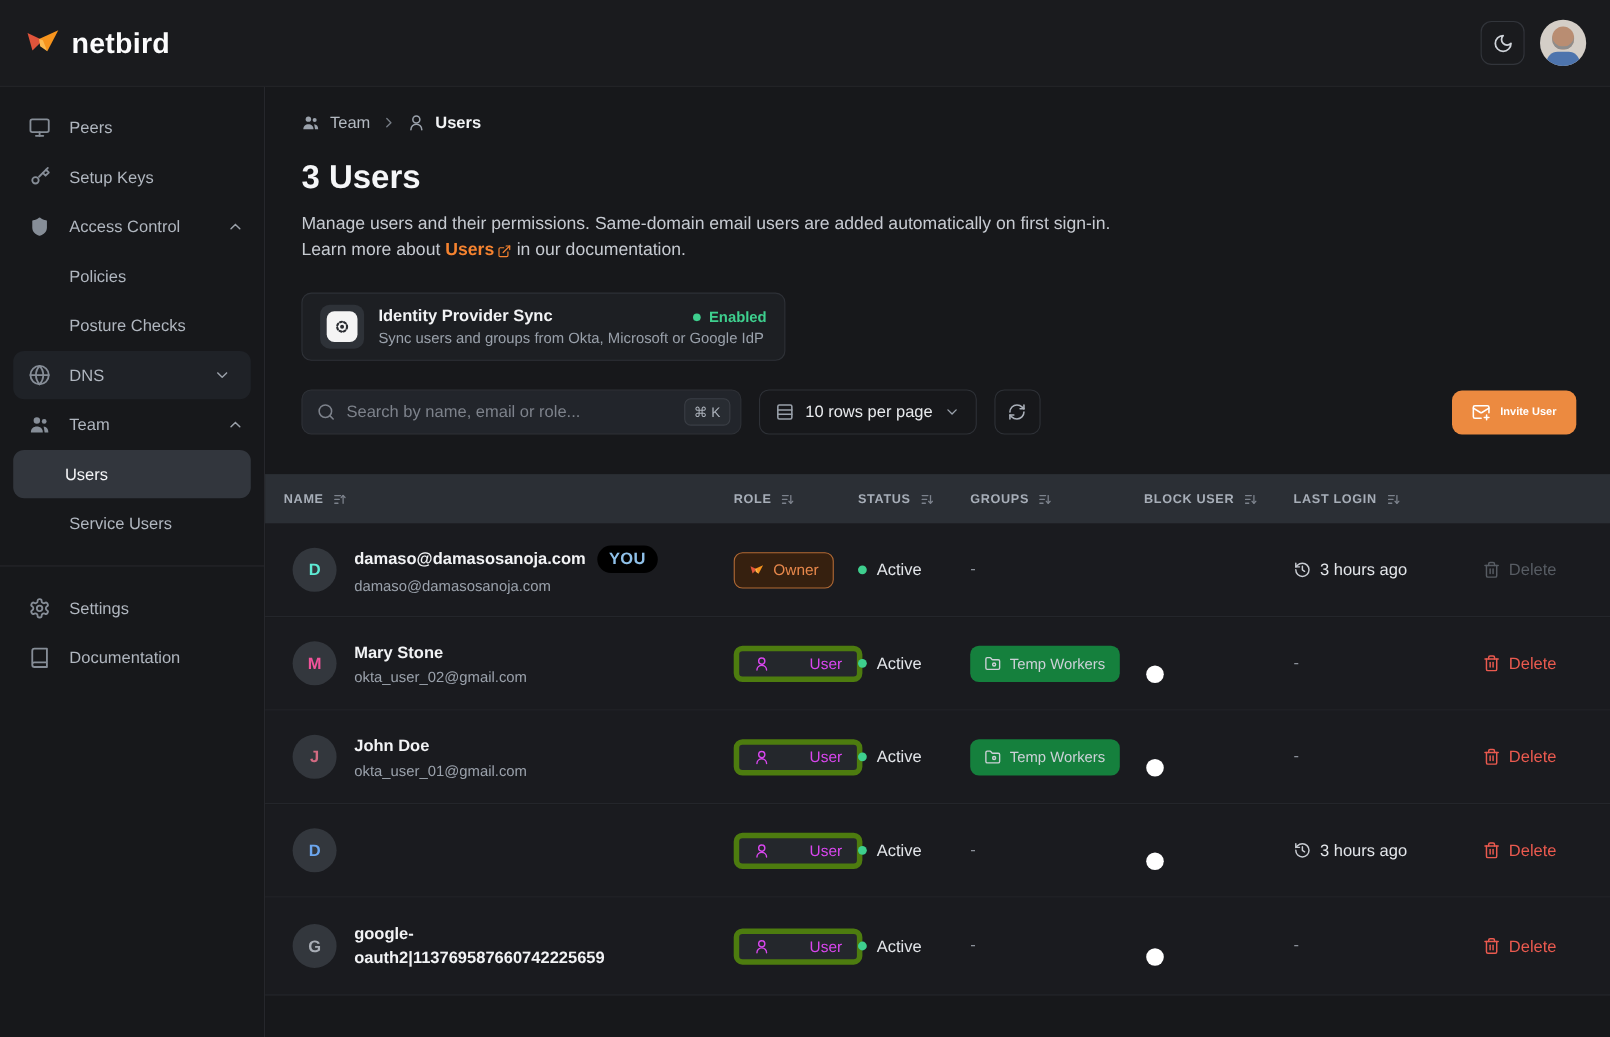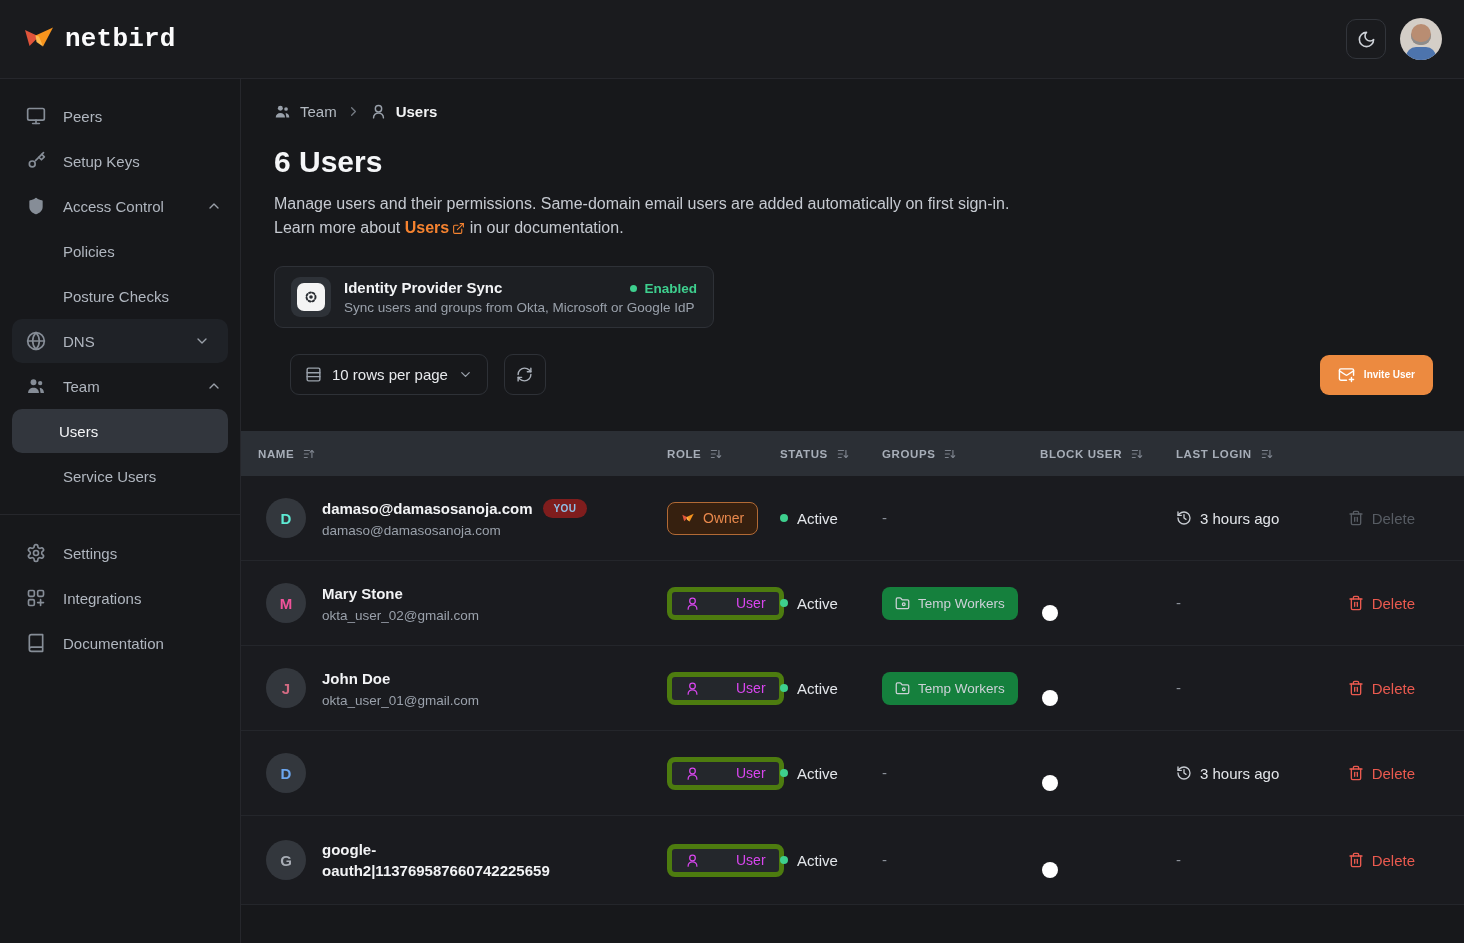--- a/index.html
+++ b/index.html
@@ -3,21 +3,21 @@
 <meta charset="utf-8">
 <style>
   * { margin:0; padding:0; box-sizing:border-box; }
   html,body { width:1464px; height:943px; background:#141518; overflow:hidden;
     font-family:"Liberation Sans","DejaVu Sans",sans-serif; color:#e7e9ec; }
   svg { display:block; }
 
   
   .topbar { height:79px; background:#1a1b1e; border-bottom:1px solid #26272c;
     display:flex; align-items:center; justify-content:space-between; padding:0 22px; }
-  .brand { display:flex; align-items:center; gap:9px;font-family:Liberation Mono, monospace; }
+  .brand { display:flex; align-items:center; gap:9px; }
   .brand-name { font-size:26px; font-weight:700; color:#fbfbfc; letter-spacing:.2px; }
   .top-right { display:flex; align-items:center; gap:14px; }
   .mode-btn { width:40px; height:40px; border:1px solid #32353b; border-radius:10px;
     display:flex; align-items:center; justify-content:center; color:#cfd3d9; background:transparent; }
   .avatar-img { width:42px; height:42px; border-radius:50%; background:#d4cec7; position:relative; overflow:hidden; }
   .avatar-img::before { content:""; position:absolute; left:11px; top:6px; width:20px; height:21px;
     border-radius:50% 50% 45% 45%; background:#b98d72; box-shadow:0 -3px 0 0 #8d8d8d inset; }
   .avatar-img::after { content:""; position:absolute; left:6px; bottom:-2px; width:30px; height:15px;
     border-radius:10px 10px 0 0; background:#4d74ad; }
 
@@ -83,21 +83,21 @@
     color:#a7aeb8; text-transform:uppercase; }
   .th.first { padding-left:17px; }
   .sort-ic { color:#7c828c; }
   .row { height:85px; border-bottom:1px solid #24262b; background:#1a1b1f; }
   .row:last-child { height:89px; }
   .name-cell { display:flex; align-items:center; gap:16px; padding-left:25px; }
   .uavatar { width:40px; height:40px; border-radius:50%; background:#33373d; display:flex; align-items:center;
     justify-content:center; font-size:15px; font-weight:600; flex:none; }
   .nm-line { display:flex; align-items:center; gap:10px; }
   .nm { font-size:15px; font-weight:700; color:#f2f3f5; max-width:280px; overflow-wrap:break-word; line-height:21px; }
-  .you { background:#7f1d1d; color:#8fc0e8; font-size:10px; font-weight:700; letter-spacing:.4px;
+  .you { background:#000000; color:#8fc0e8; font-size:15px; font-weight:700; letter-spacing:.4px;
     border-radius:999px; padding:4px 11px; flex:none; }
   .em { font-size:13.5px; color:#9aa1ab; margin-top:4px; }
   .badge-role { display:inline-flex; align-items:center; gap:8px; height:33px; padding:0 13px;
     border-radius:8px; font-size:14px; cursor:pointer; }
   .badge-role.owner { background:#36200f; border:1px solid #b26a35; color:#e8884c; }
   .badge-role.user { background:#24272c; border:5px solid #4d7c0f; color:#d946ef;gap:36px; }
   .status { display:flex; align-items:center; gap:9px; font-size:15px; color:#e3e6ea; }
   .gdot { width:8px; height:8px; border-radius:50%; background:#3ecf8e; }
   .group-badge { display:inline-flex; align-items:center; gap:8px; height:33px; padding:0 13px;
     border-radius:8px; background:#15803d; color:#ccd1d7; font-size:13.5px; }
@@ -218,31 +218,20 @@
     </div>
     <div class="nav-divider"></div>
     <div class="nav-item">
       <span class="nicon">
           <svg width="20" height="20" viewBox="0 0 24 24" fill="none" stroke="currentColor" stroke-width="2" stroke-linecap="round" stroke-linejoin="round">
             <path d="M12.22 2h-.44a2 2 0 0 0-2 2v.18a2 2 0 0 1-1 1.73l-.43.25a2 2 0 0 1-2 0l-.15-.08a2 2 0 0 0-2.73.73l-.22.38a2 2 0 0 0 .73 2.73l.15.1a2 2 0 0 1 1 1.72v.51a2 2 0 0 1-1 1.74l-.15.09a2 2 0 0 0-.73 2.73l.22.38a2 2 0 0 0 2.73.73l.15-.08a2 2 0 0 1 2 0l.43.25a2 2 0 0 1 1 1.73V20a2 2 0 0 0 2 2h.44a2 2 0 0 0 2-2v-.18a2 2 0 0 1 1-1.73l.43-.25a2 2 0 0 1 2 0l.15.08a2 2 0 0 0 2.73-.73l.22-.39a2 2 0 0 0-.73-2.73l-.15-.08a2 2 0 0 1-1-1.74v-.5a2 2 0 0 1 1-1.74l.15-.09a2 2 0 0 0 .73-2.73l-.22-.38a2 2 0 0 0-2.73-.73l-.15.08a2 2 0 0 1-2 0l-.43-.25a2 2 0 0 1-1-1.73V4a2 2 0 0 0-2-2z"></path>
             <circle cx="12" cy="12" r="3"></circle>
           </svg>
         </span>
       <span>Settings</span>
-    </div>
-    <div class="nav-item">
-      <span class="nicon">
-          <svg width="20" height="20" viewBox="0 0 24 24" fill="none" stroke="currentColor" stroke-width="2" stroke-linecap="round" stroke-linejoin="round">
-            <rect x="3" y="3" width="7" height="7" rx="1.5"></rect>
-            <rect x="14" y="3" width="7" height="7" rx="1.5"></rect>
-            <rect x="3" y="14" width="7" height="7" rx="1.5"></rect>
-            <path d="M17.5 14v7M14 17.5h7"></path>
-          </svg>
-        </span>
-      <span>Integrations</span>
     </div>
     <div class="nav-item">
       <span class="nicon">
           <svg width="20" height="20" viewBox="0 0 24 24" fill="none" stroke="currentColor" stroke-width="2" stroke-linecap="round" stroke-linejoin="round">
             <path d="M4 19.5v-15A2.5 2.5 0 0 1 6.5 2H20v20H6.5a2.5 2.5 0 0 1 0-5H20"></path>
           </svg>
         </span>
       <span>Documentation</span>
     </div>
   </div>
@@ -266,21 +255,21 @@
           </span>
         <span class="cicon">
             <svg width="17" height="17" viewBox="0 0 24 24" fill="none" stroke="currentColor" stroke-width="2" stroke-linecap="round" stroke-linejoin="round">
               <circle cx="12" cy="8" r="4.5"></circle>
               <path d="M5 21a7 7 0 0 1 14 0"></path>
             </svg>
           </span>
         <span class="crumb-current">Users</span>
       </div>
 
-      <div class="page-title">6 Users</div>
+      <div class="page-title">3 Users</div>
       <div class="page-desc">
         <span>Manage users and their permissions. Same-domain email users are added automatically on first sign-in.</span><br>
         <span>Learn more about</span>
         <span class="link-orange">
             <span>Users</span>
             <span>
               <svg width="13" height="13" viewBox="0 0 24 24" fill="none" stroke="currentColor" stroke-width="2" stroke-linecap="round" stroke-linejoin="round">
                 <path d="M15 3h6v6"></path>
                 <path d="M10 14 21 3"></path>
                 <path d="M18 13v6a2 2 0 0 1-2 2H5a2 2 0 0 1-2-2V8a2 2 0 0 1 2-2h6"></path>
@@ -303,20 +292,30 @@
           <div class="idp-title">Identity Provider Sync</div>
           <div class="idp-sub">Sync users and groups from Okta, Microsoft or Google IdP</div>
         </div>
         <div class="idp-status">
           <span class="dot"></span>
           <span>Enabled</span>
         </div>
       </div>
 
       <div class="toolbar">
+        <div class="search-box">
+          <span>
+              <svg width="17" height="17" viewBox="0 0 24 24" fill="none" stroke="currentColor" stroke-width="2" stroke-linecap="round" stroke-linejoin="round">
+                <circle cx="11" cy="11" r="8"></circle>
+                <path d="m21 21-4.3-4.3"></path>
+              </svg>
+            </span>
+          <input placeholder="Search by name, email or role..." style="">
+          <span class="kbd">⌘ K</span>
+        </div>
         <div class="select-box">
           <span class="sic">
               <svg width="17" height="17" viewBox="0 0 24 24" fill="none" stroke="currentColor" stroke-width="2" stroke-linecap="round" stroke-linejoin="round">
                 <rect x="3" y="3" width="18" height="18" rx="2"></rect>
                 <path d="M3 9.5h18M3 15h18"></path>
               </svg>
             </span>
           <span>10 rows per page</span>
           <span class="sic">
               <svg width="15" height="15" viewBox="0 0 24 24" fill="none" stroke="currentColor" stroke-width="2" stroke-linecap="round" stroke-linejoin="round">

